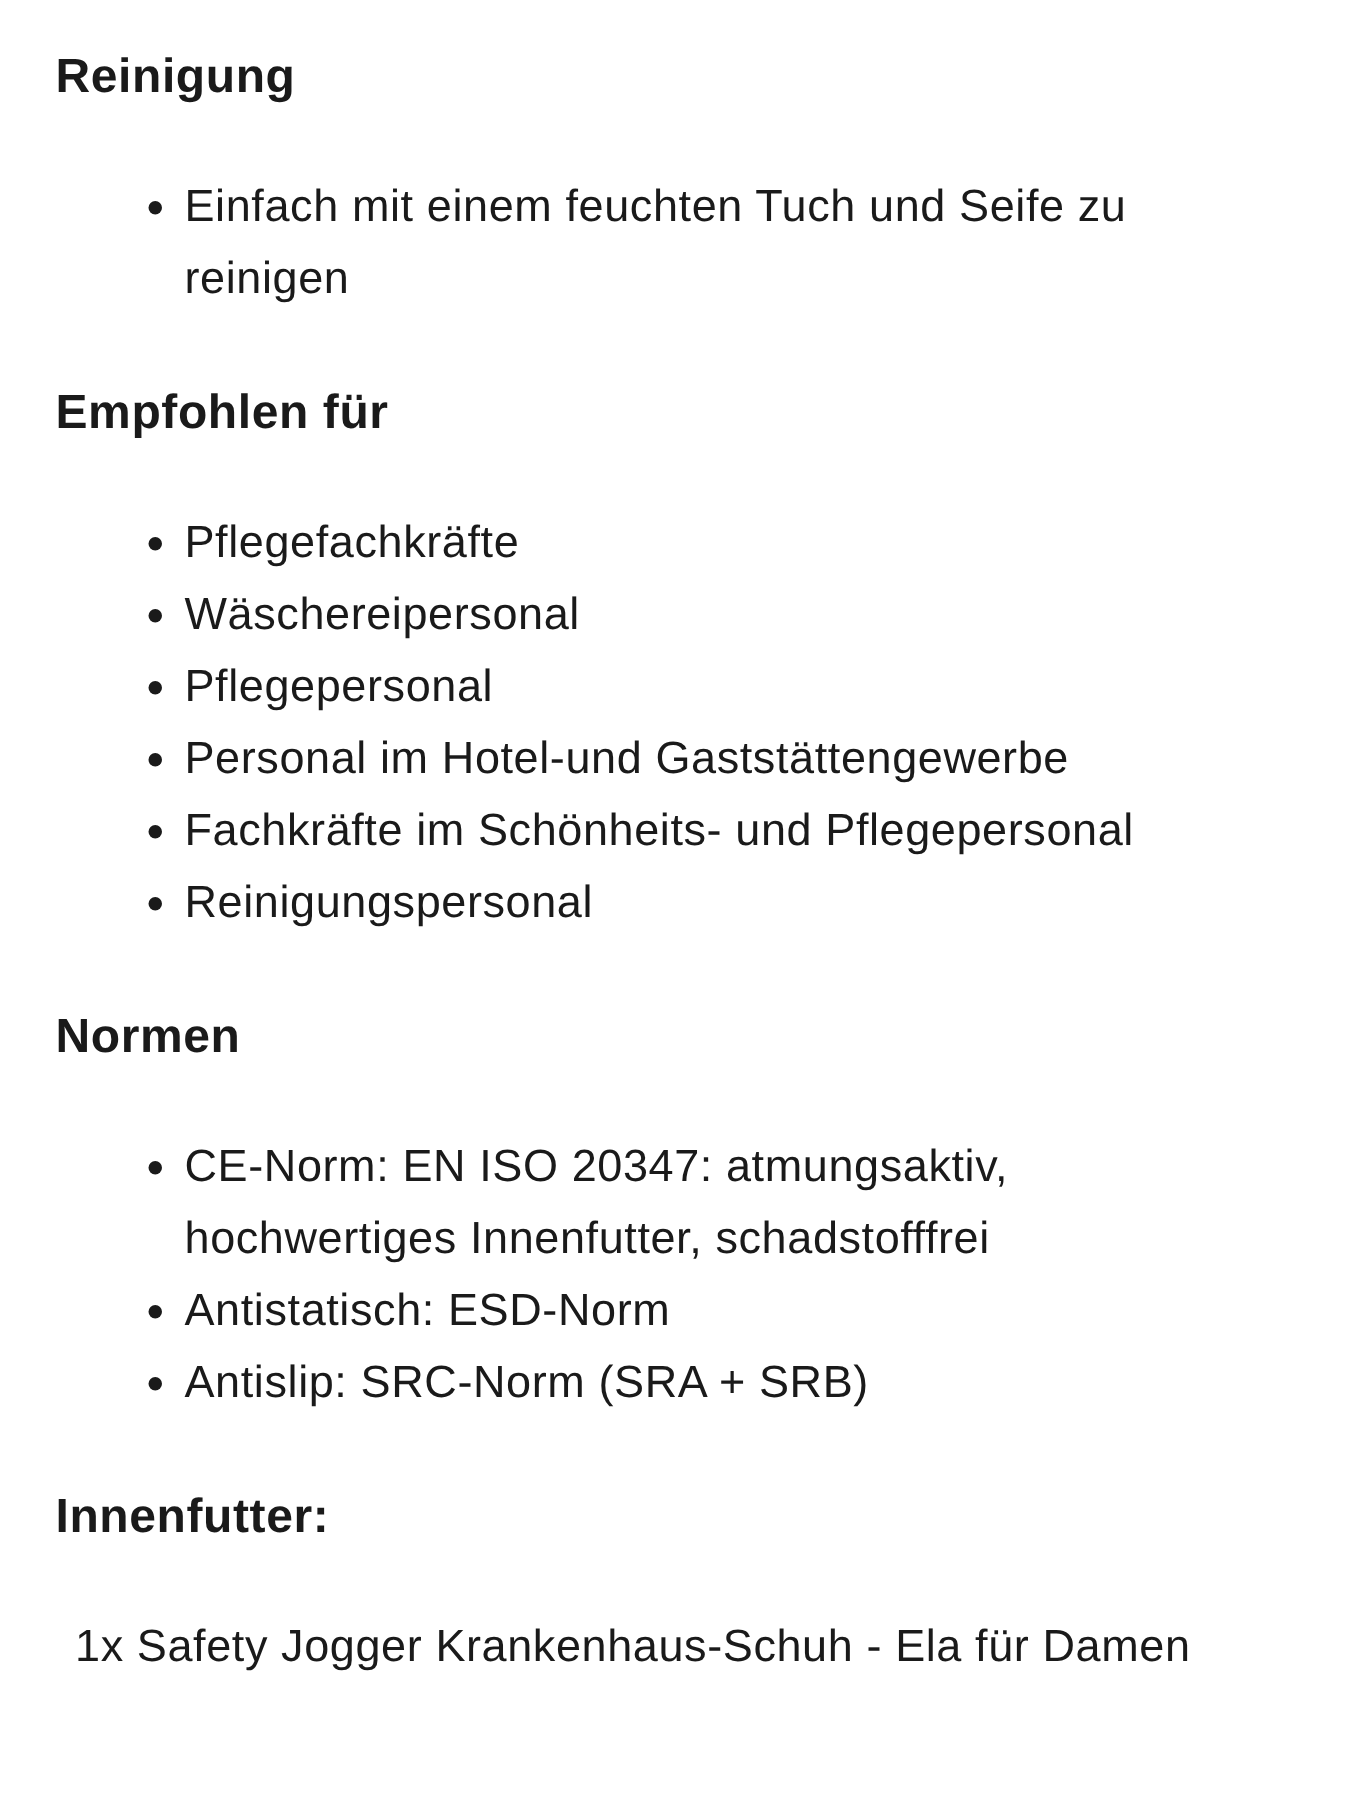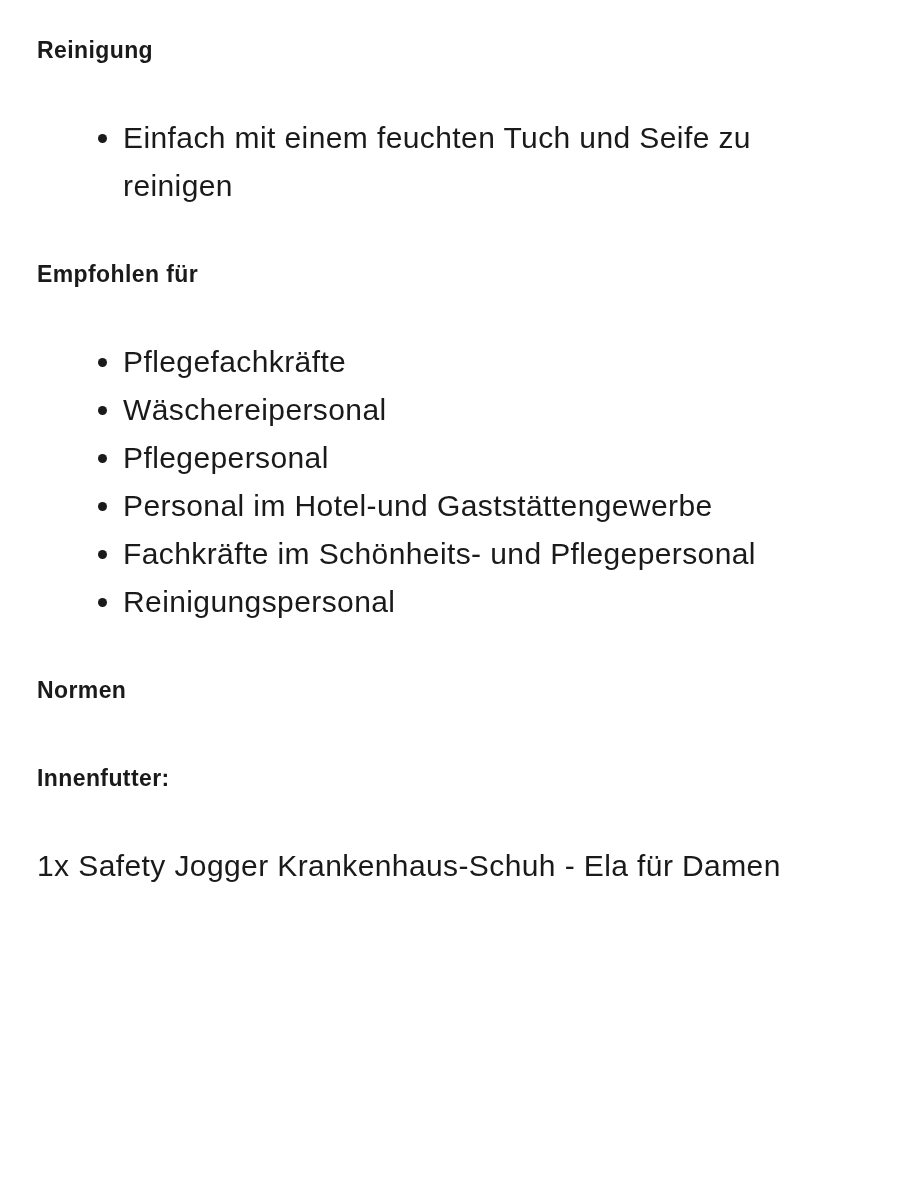--- a/index.html
+++ b/index.html
@@ -15,39 +15,39 @@
     padding: 26px 37px 0 37px;
     overflow: hidden;
     font-family: "Liberation Sans", sans-serif;
     font-size: 30px;
     line-height: 48px;
     letter-spacing: 0.4px;
     color: #1a1a1a;
     -webkit-font-smoothing: antialiased;
   }
   .section-heading {
-    font-size: 23px;
+    font-size: 32px;
     font-weight: 700;
     line-height: 48px;
     margin: 0 0 40px 0;
   }
   ul.bullet-list {
     list-style: disc outside;
     margin: 16px 0 40px 0;
     padding: 0 0 0 86px;
   }
   ul.bullet-list li {
     margin: 0;
     padding: 0;
   }
   li.two-line {
     max-width: 690px;
   }
   p.plain-paragraph {
-    margin: 0;
+    margin: 13px;
     padding: 0;
   }
 </style>
 </head>
 <body>
 
 <main>
 
   <h3 class="section-heading">Reinigung</h3>
 
@@ -61,18 +61,23 @@
     <li>Pflegefachkräfte</li>
     <li>Wäschereipersonal</li>
     <li>Pflegepersonal</li>
     <li>Personal im Hotel-und Gaststättengewerbe</li>
     <li>Fachkräfte im Schönheits- und Pflegepersonal</li>
     <li>Reinigungspersonal</li>
   </ul>
 
   <h3 class="section-heading">Normen</h3>
 
+  <ul class="bullet-list">
+    <li class="two-line">CE-Norm: EN ISO 20347: atmungsaktiv, hochwertiges Innenfutter, schadstofffrei</li>
+    <li>Antistatisch: ESD-Norm</li>
+    <li>Antislip: SRC-Norm (SRA + SRB)</li>
+  </ul>
 
   <h3 class="section-heading">Innenfutter:</h3>
 
   <p class="plain-paragraph">1x Safety Jogger Krankenhaus-Schuh - Ela für Damen</p>
 
 </main>
 
 </body></html>

